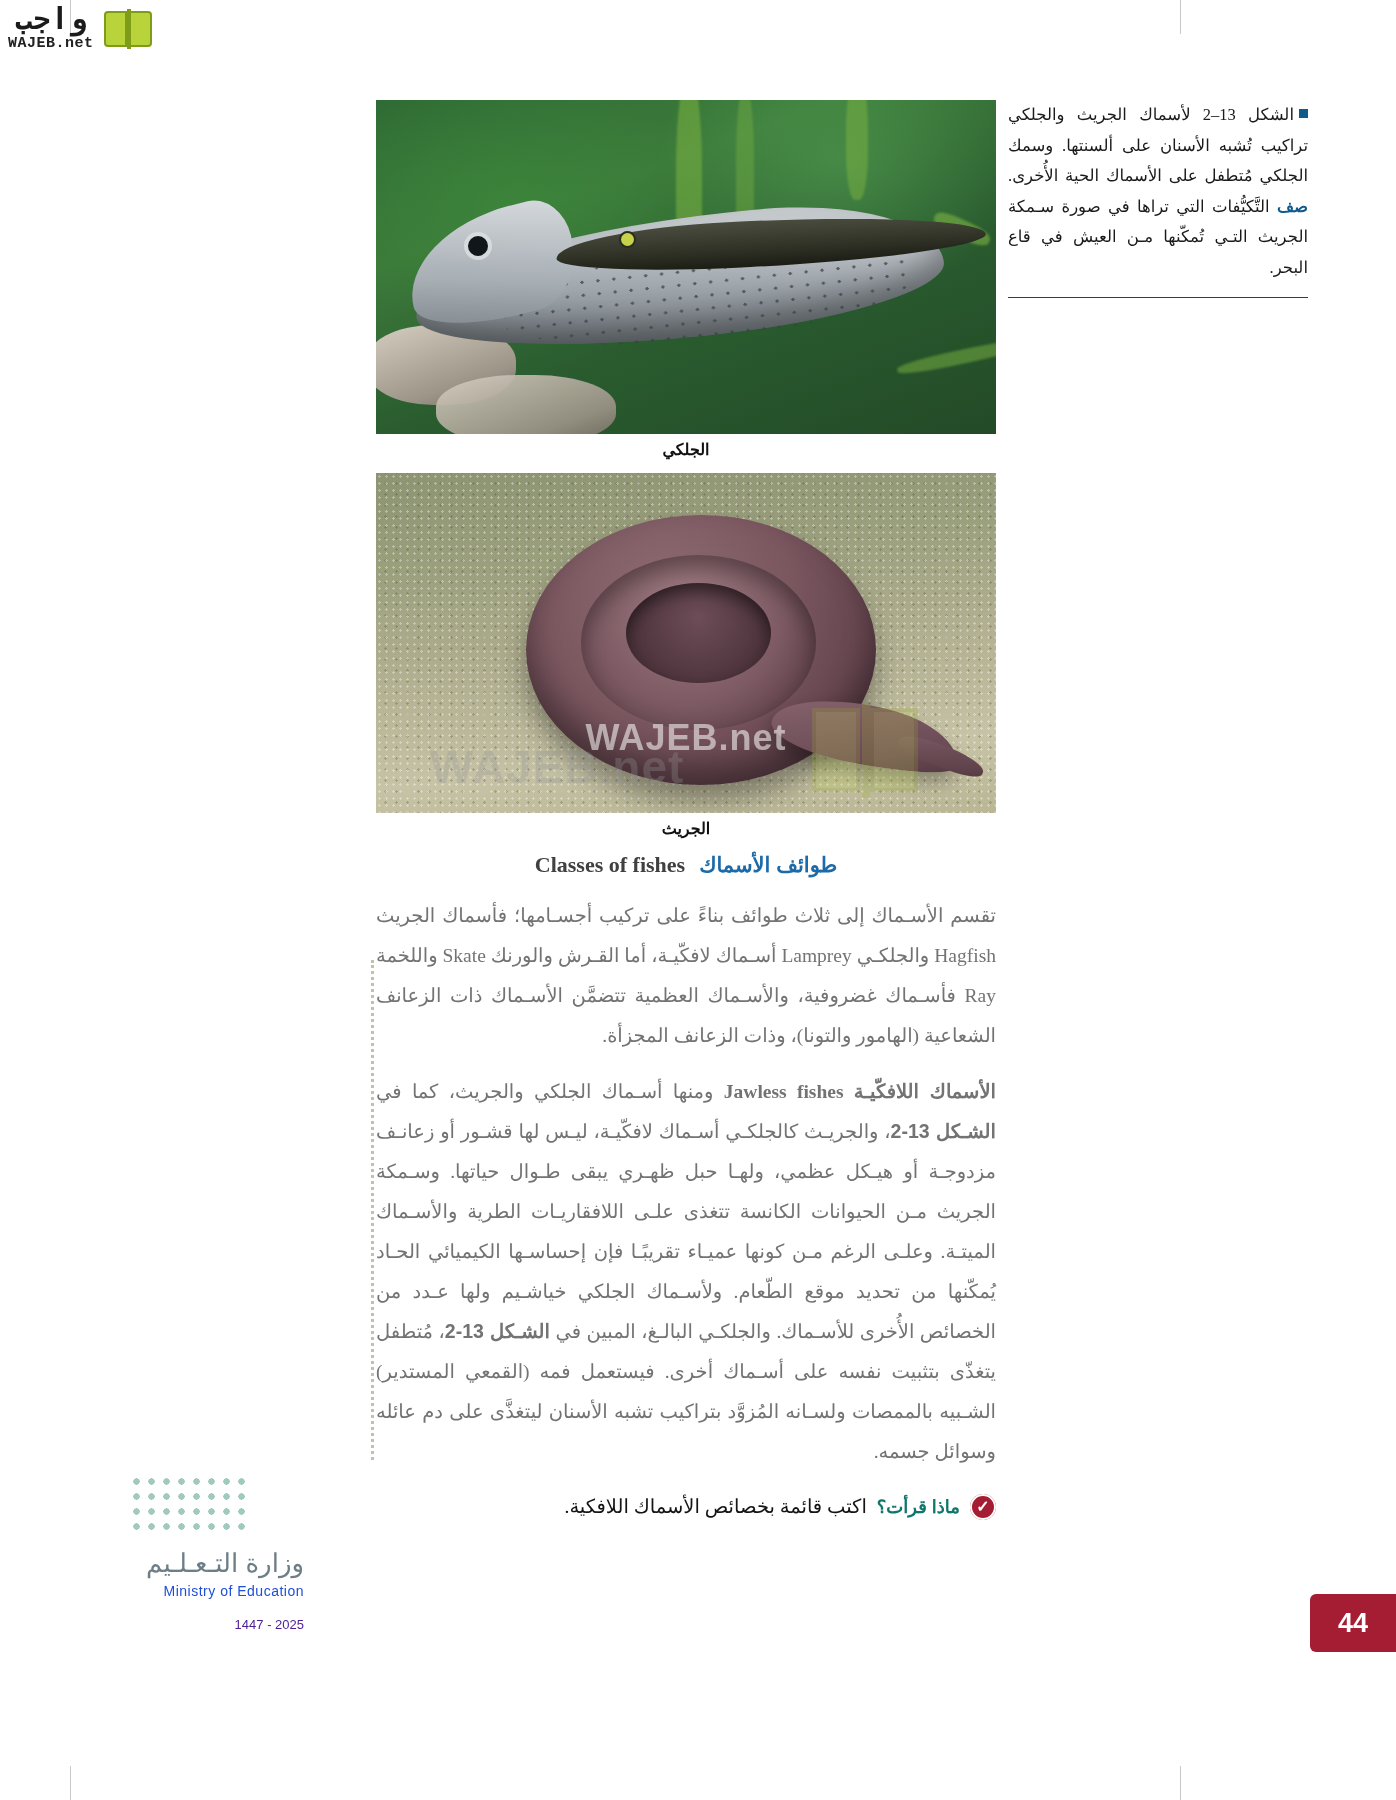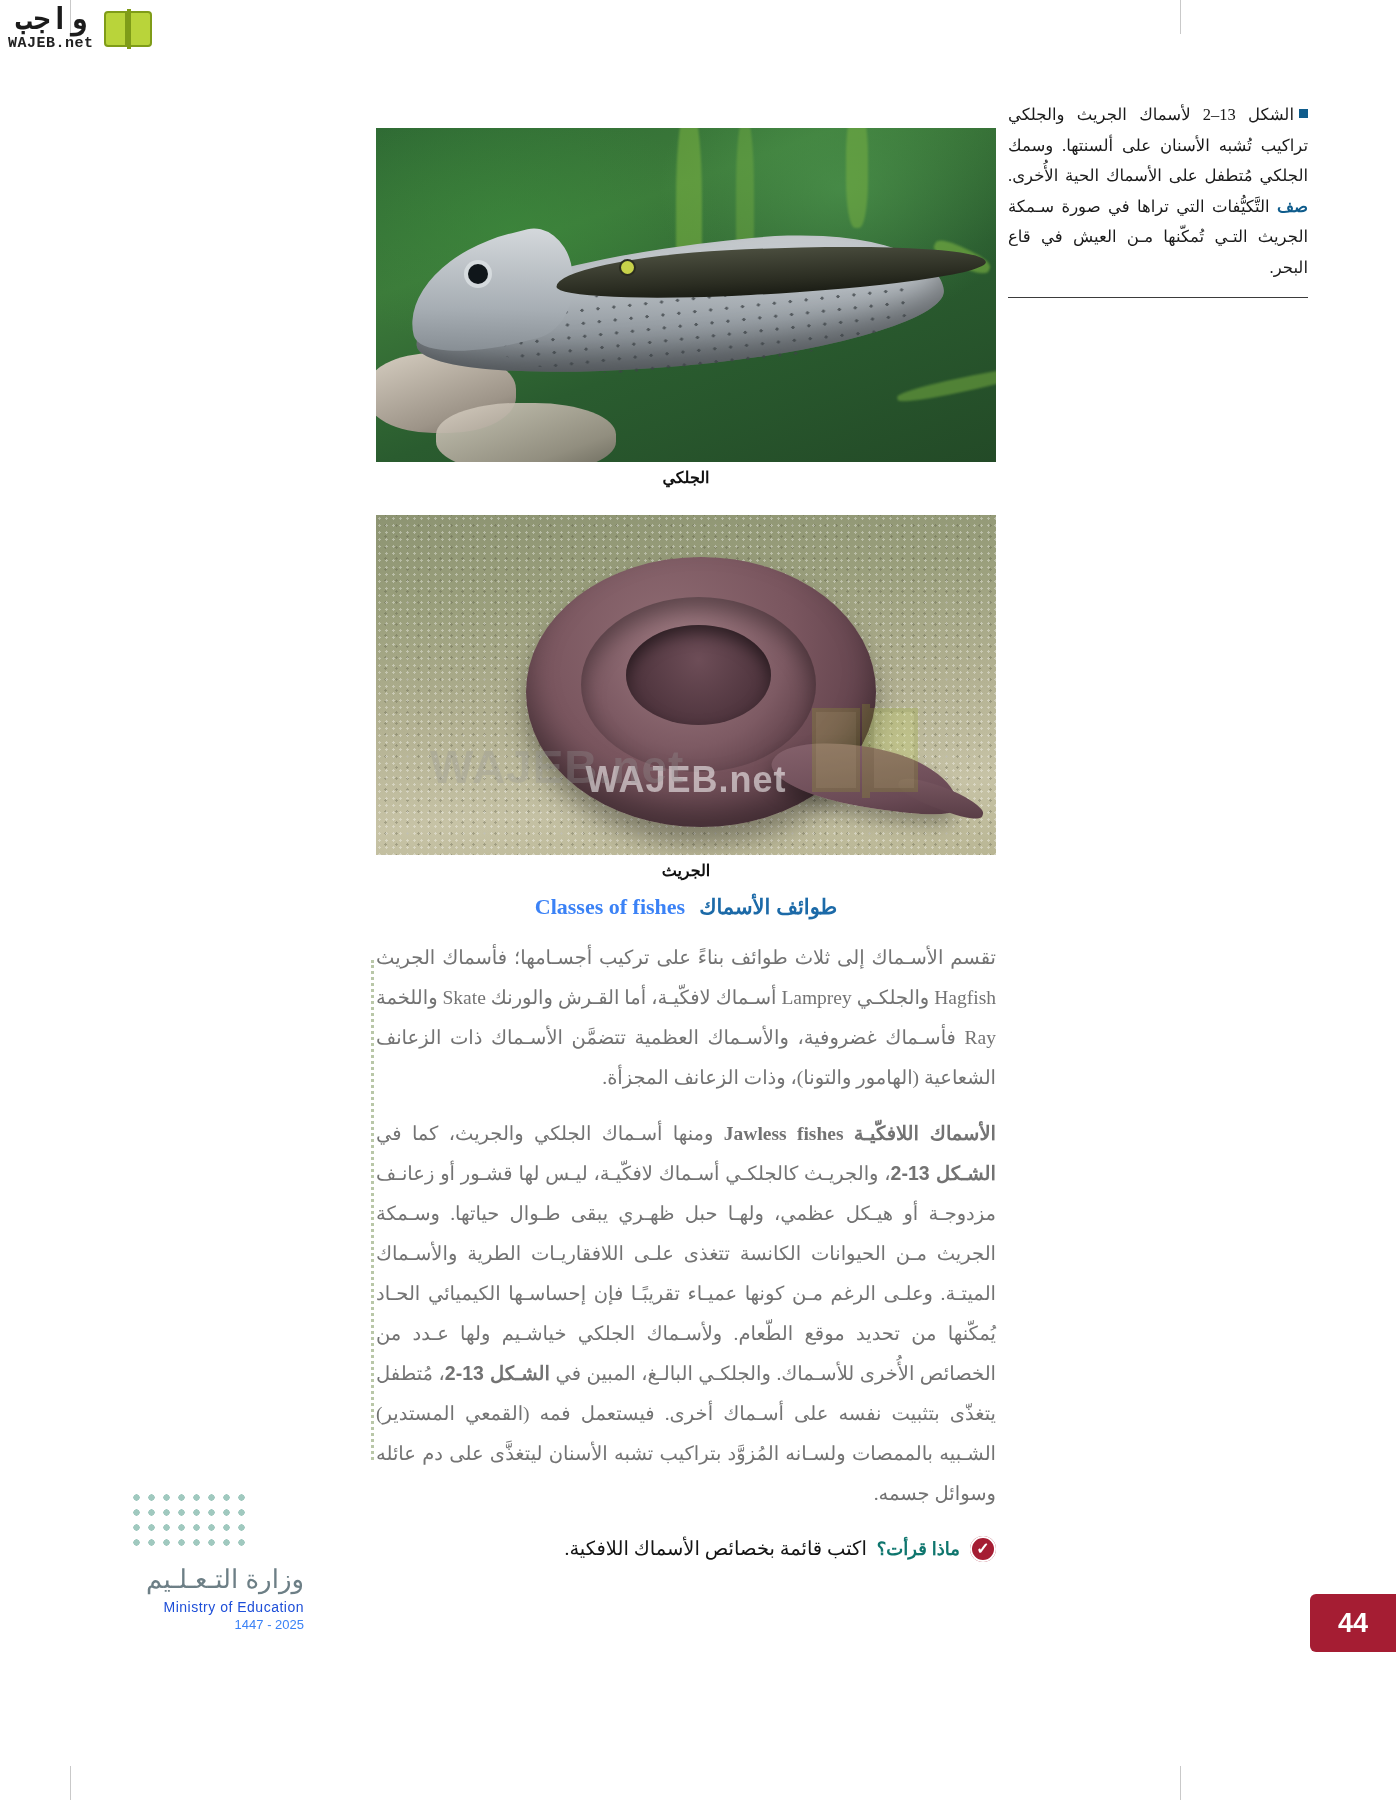--- a/index.html
+++ b/index.html
@@ -60,21 +60,21 @@
   .cap-blue { color:#0f5c8c; font-weight:bold; }
   .cap-rule {
     margin-top:14px; border-top:1px solid #3b3b3b; width:100%;
   }
 
   
   .main-col {
     position:absolute; right:400px; top:100px; width:620px;
   }
 
-  .figure { width:620px;margin-top:28px; }
+  .figure { width:620px; }
   .figure img, .photo {
     width:620px; display:block;
   }
   .photo { position:relative; overflow:hidden; }
 
   
   .photo1 { height:334px;
     background:
       radial-gradient(ellipse 300px 180px at 22% 30%, rgba(60,140,60,0.55), rgba(0,0,0,0) 70%),
       radial-gradient(ellipse 260px 200px at 75% 18%, rgba(90,170,90,0.45), rgba(0,0,0,0) 70%),
@@ -205,21 +205,21 @@
   .sec-head {
     display:flex; align-items:baseline; justify-content:center; gap:14px;
     margin:2px 0 18px 0;
   }
   .sec-head .ar {
     font-family:"Liberation Sans", sans-serif; font-weight:bold;
     font-size:21px; color:#1c6aa8;
   }
   .sec-head .en {
     font-family:"Liberation Serif", serif; font-weight:bold;
-    font-size:22px; color:#3b82f6;
+    font-size:22px; color:#404040;
   }
 
   
   .para {
     direction:rtl; text-align:justify;
     font-size:19.5px; line-height:2.05; color:#737373;
     margin-bottom:16px;
   }
   .para .term { font-family:Liberation Sans, sans-serif; font-weight:bold; }
   .para .en { font-family:"Liberation Serif", serif; }
@@ -261,21 +261,21 @@
   .min-ar {
     font-family:"Liberation Sans", sans-serif; font-size:26px;
     color:#6d7f86; letter-spacing:2px; direction:rtl;
   }
   .min-en {
     font-family:"Liberation Sans", sans-serif; font-size:14px;
     color:#1d4ed8; margin-top:4px; letter-spacing:.5px;
   }
   .min-yr {
     font-family:"Liberation Sans", sans-serif; font-size:13px;
-    color:#3b82f6; margin-top:2px;
+    color:#4c1d95; margin-top:18px;
   }
 
   
   .pagenum {
     position:absolute; right:0; bottom:148px;
     width:86px; height:58px; background:#a51d33;
     color:#fff; font-family:"Liberation Sans", sans-serif;
     font-weight:bold; font-size:27px;
     display:flex; align-items:center; justify-content:center;
     border-radius:6px 0 0 6px;

